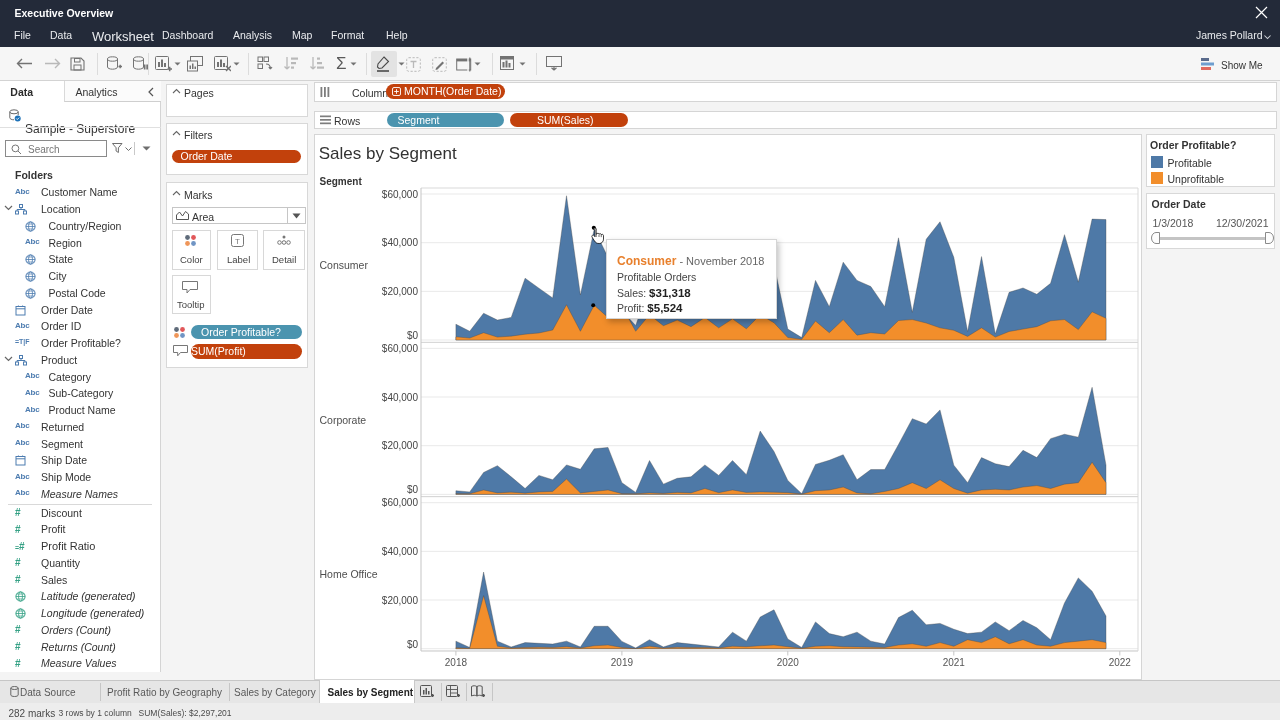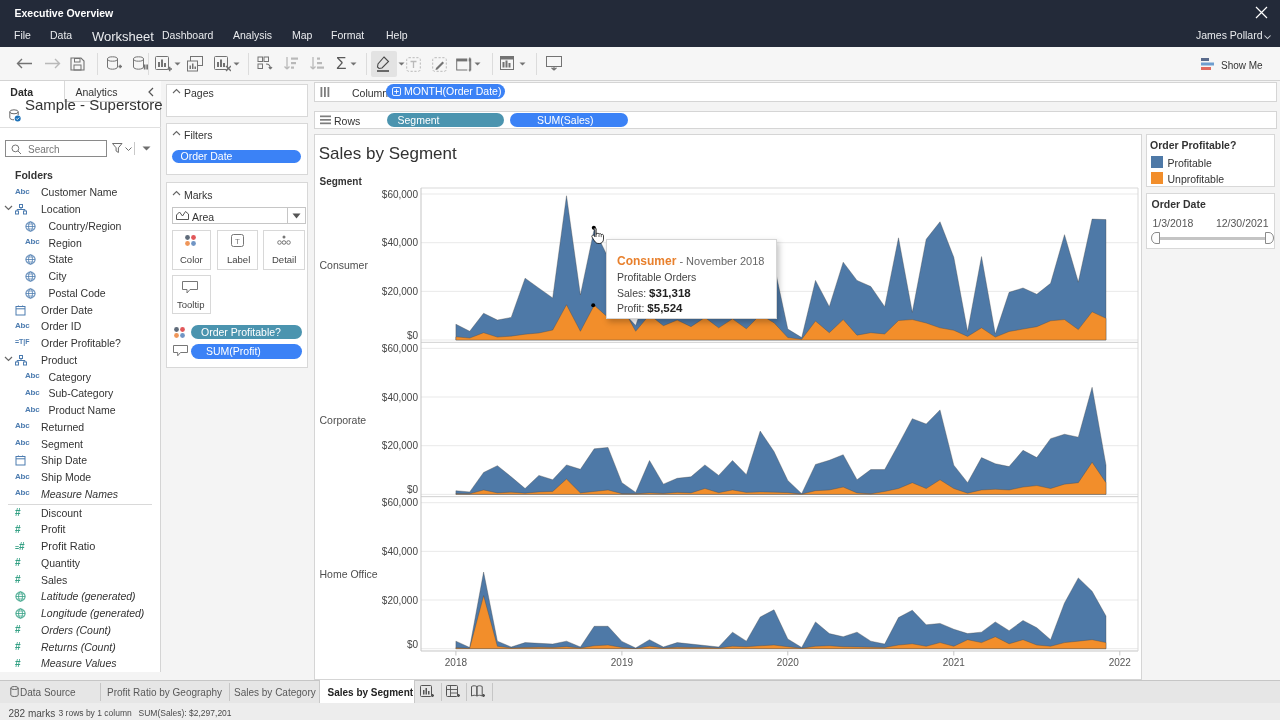--- a/index.html
+++ b/index.html
@@ -1,18 +1,18 @@
 <!DOCTYPE html>
 <html><head><meta charset="utf-8"><style>
 *{margin:0;padding:0;box-sizing:border-box}
 html,body{width:1280px;height:720px;overflow:hidden;font-family:"Liberation Sans",sans-serif;background:#f4f4f4;position:relative}
 .ab{position:absolute}
 .card{position:absolute;background:#fff;border:1px solid #d8d8d8}
 .pill{position:absolute;border-radius:7.5px;color:#fff;font-size:10.5px;line-height:15px;white-space:nowrap}
-.g{background:#3b82f6}.b{background:#4b94af}
+.g{background:#c2410c}.b{background:#4b94af}
 svg{display:block}
 </style></head>
 <body>
 
 <div class="ab" style="left:0;top:0;width:1280px;height:24px;background:#232a39"></div>
 <div class="ab" style="left:14.5px;top:7px;font-size:10.5px;font-weight:700;color:#fff">Executive Overview</div>
 <svg class="ab" style="left:1254px;top:5px" width="15" height="15" viewBox="0 0 15 15">
     <path d="M2 2 L13 13 M13 2 L2 13" stroke="#fff" stroke-width="1.2"></path>
   </svg>
 
@@ -160,21 +160,21 @@
 <div class="ab" style="left:75.4px;top:85.5px;font-size:10.5px;color:#333">Analytics</div>
 <svg class="ab" style="left:147.5px;top:86.5px" width="6" height="10" viewBox="0 0 6 10">
     <path d="M5 1 L1 5 L5 9" fill="none" stroke="#555" stroke-width="1.2"></path>
   </svg>
 <svg class="ab" style="left:9px;top:109px" width="12" height="13" viewBox="0 0 12 13">
  <ellipse cx="5" cy="2.8" rx="4.2" ry="2" fill="none" stroke="#6b6b6b"></ellipse>
  <path d="M0.8 2.8 V8.8 C0.8 9.9 2.7 10.8 5 10.8 M9.2 2.8 V6.2" fill="none" stroke="#6b6b6b"></path>
  <circle cx="8.7" cy="9.5" r="3" fill="#1d72b8"></circle>
     <path d="M7.3 9.5 L8.3 10.5 L10.2 8.6" fill="none" stroke="#fff" stroke-width="0.9"></path>
   </svg>
-<div class="ab" style="left:25px;top:96px;font-size:15px;color:#333">Sample - Superstore</div>
+<div class="ab" style="left:25px;top:122px;font-size:12px;color:#333">Sample - Superstore</div>
 <div class="ab" style="left:0;top:127px;width:161px;border-top:1px solid #e0e0e0"></div>
 <div class="ab" style="left:5px;top:140px;width:102px;height:17px;background:#fff;border:1px solid #8a8a8a"></div>
 <svg class="ab" style="left:11px;top:143.5px" width="11" height="11" viewBox="0 0 11 11">
     <circle cx="4.4" cy="4.4" r="3.4" fill="none" stroke="#757575"></circle>
     <line x1="7" y1="7" x2="10" y2="10" stroke="#757575"></line>
   </svg>
 <div class="ab" style="left:28px;top:144px;font-size:10px;color:#767676">Search</div>
 <svg class="ab" style="left:112px;top:143px" width="12" height="11" viewBox="0 0 12 11">
     <path d="M0.5 0.5 H10 L6.4 4.8 V9.5 L4.1 8 V4.8 Z" fill="none" stroke="#6e6e6e"></path>
   </svg>
@@ -363,21 +363,21 @@
 <svg class="ab" style="left:172.5px;top:325.5px" width="13" height="13" viewBox="0 0 13 13">
     <circle cx="3.5" cy="3.5" r="2.4" fill="#5f6b7a"></circle>
     <circle cx="9.5" cy="3.5" r="2.4" fill="#e15759"></circle>
     <circle cx="3.5" cy="9.5" r="2.4" fill="#ef9659"></circle>
     <circle cx="9.5" cy="9.5" r="2.4" fill="#7095c4"></circle>
   </svg>
 <div class="pill b" style="left:191px;top:324.5px;width:110.5px;height:14.5px;line-height:14.5px;padding-left:10px">Order Profitable?</div>
 <svg class="ab" style="left:172.5px;top:345px" width="15" height="12" viewBox="0 0 15 12">
     <path d="M0.5 0.5 H14.5 V7.5 H7.5 L4.7 10.8 V7.5 H0.5 Z" fill="none" stroke="#777"></path>
   </svg>
-<div class="pill g" style="left:191px;top:343.5px;width:110.5px;height:15px;line-height:15px;padding-left:15px">SUM(Profit)</div>
+<div class="pill g" style="left:191px;top:343.5px;width:110.5px;height:15px;line-height:15px;padding-left:0">SUM(Profit)</div>
 
 <div class="ab" style="left:313.5px;top:81.5px;width:963px;height:20.5px;background:#fff;border:1px solid #d5d5d5"></div>
 <svg class="ab" style="left:320px;top:87px" width="10" height="10" viewBox="0 0 10 10">
     <rect x="0.5" y="0" width="1.8" height="10" fill="#7d7d7d"></rect>
     <rect x="4" y="0" width="1.8" height="10" fill="#7d7d7d"></rect>
     <rect x="7.5" y="0" width="1.8" height="10" fill="#7d7d7d"></rect>
   </svg>
 <div class="ab" style="left:352px;top:86.5px;font-size:10.5px;color:#333">Columns</div>
 <div class="pill g" style="left:386px;top:84px;width:119px;height:15px;line-height:15px">
  <svg style="position:absolute;left:6px;top:3.2px" width="9" height="9" viewBox="0 0 9 9">

